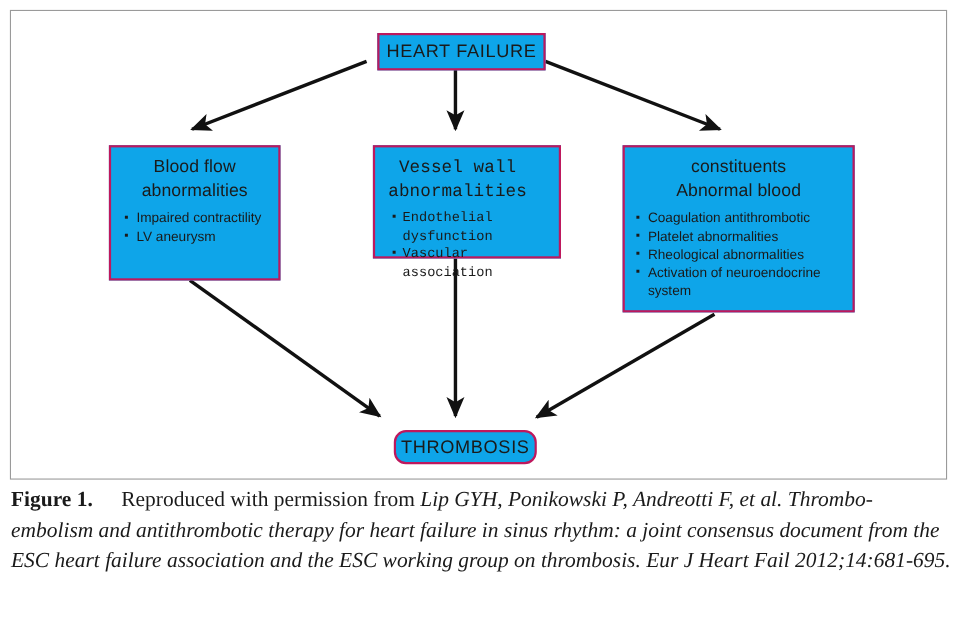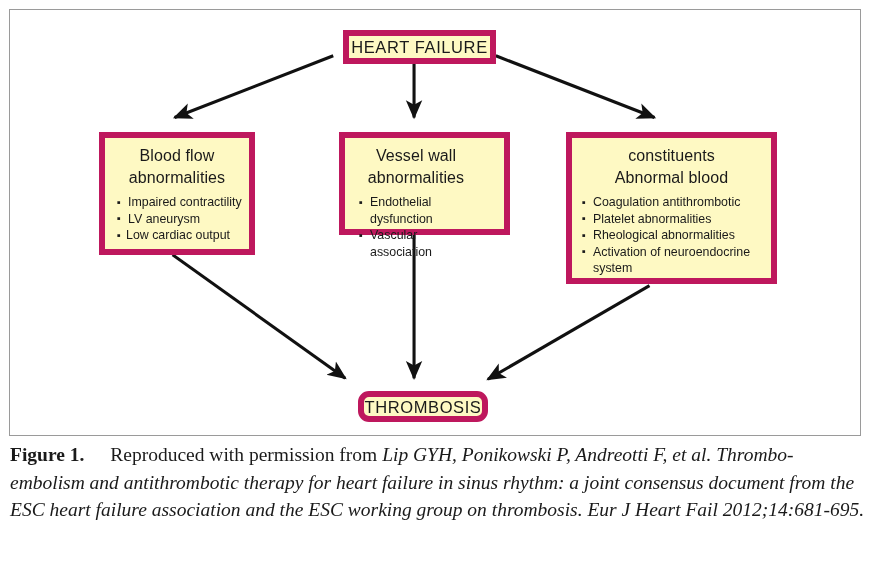--- a/index.html
+++ b/index.html
@@ -39,22 +39,22 @@
     position: absolute;
     left: 0;
     top: 0;
     width: 100%;
     height: 100%;
   }
 
   
   .node {
     position: absolute;
-    border: 6px solid #be185d;
-    background: #fef9c3;
+    border: 2px solid #be185d;
+    background: #0ea5e9;
     box-sizing: border-box;
     z-index: 3;
   }
 
   .node-title {
     text-align: center;
     font-size: 16px;
     line-height: 22px;
     color: #1a1a1a;
     letter-spacing: 0.1px;
@@ -93,20 +93,21 @@
     width: 156px;
     height: 123px;
     padding: 7px 5px 4px 5px;
   }
   #node-vessel-wall {
     left: 329px;
     top: 122px;
     width: 171px;
     height: 103px;
     padding: 7px 22px 4px 5px;
+    font-family: Liberation Mono, monospace;
   }
   #node-blood-constituents {
     left: 556px;
     top: 122px;
     width: 211px;
     height: 152px;
     padding: 7px 6px 4px 6px;
   }
 
   .bullet-list {
@@ -182,21 +183,20 @@
     <div class="node" id="node-heart-failure">
       <div class="node-title cap-title">HEART FAILURE</div>
     </div>
 
     <div class="node" id="node-blood-flow">
       <div class="node-title">Blood flow</div>
       <div class="node-title">abnormalities</div>
       <ul class="bullet-list">
         <li>Impaired contractility</li>
         <li>LV aneurysm</li>
-        <li class="tight">Low cardiac output</li>
       </ul>
     </div>
 
     <div class="node" id="node-vessel-wall">
       <div class="node-title">Vessel wall</div>
       <div class="node-title">abnormalities</div>
       <ul class="bullet-list">
         <li>Endothelial dysfunction</li>
         <li>Vascular association</li>
       </ul>

